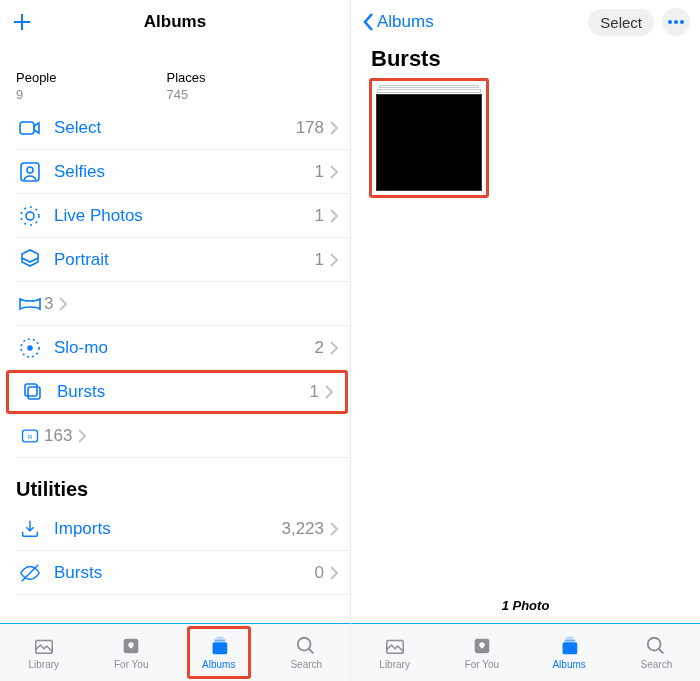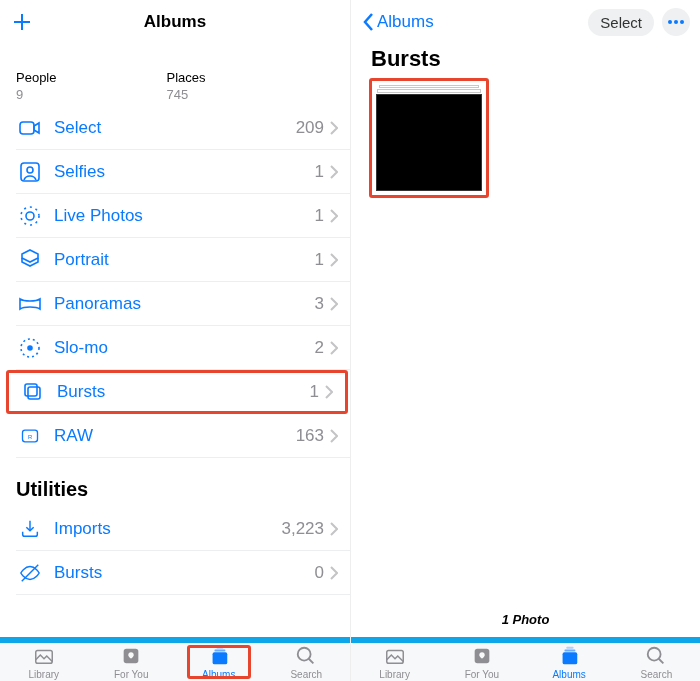--- a/index.html
+++ b/index.html
@@ -108,22 +108,22 @@
   .highlight {
     border: 3px solid #e8452e;
     border-radius: 3px;
     margin-left: -10px;
     padding-left: 10px;
     margin-right: 2px;
   }
 
   
   .tabbar {
-    height: 44px;
-    border-top: 6px solid #0ea5e9;
+    height: 58px;
+    border-top: 1px solid #0ea5e9;
     display: flex;
     flex-shrink: 0;
     background: #f7f8f9;
   }
   .tab {
     flex: 1;
     display: flex;
     flex-direction: column;
     align-items: center;
     justify-content: center;
@@ -212,21 +212,21 @@
 
     <div class="list">
       <div class="row">
         <div class="icon">
             <svg viewBox="0 0 24 24" width="24" height="24" fill="none" stroke="currentColor" stroke-width="1.6">
               <rect x="2" y="6" width="14" height="12" rx="3"></rect>
               <path d="M16 10l5-3v10l-5-3z"></path>
             </svg>
           </div>
         <div class="label">Select</div>
-        <div class="count">209</div>
+        <div class="count">178</div>
         <div class="chev"><svg viewBox="0 0 8 14" fill="none" stroke-width="2">
               <polyline points="1,1 7,7 1,13"></polyline>
             </svg></div>
       </div>
       <div class="row">
         <div class="icon">
             <svg viewBox="0 0 24 24" width="24" height="24" fill="none" stroke="currentColor" stroke-width="1.6">
               <rect x="3" y="3" width="18" height="18" rx="3"></rect>
               <circle cx="12" cy="10" r="3"></circle>
               <path d="M6 20c1-3 4-4 6-4s5 1 6 4"></path>
@@ -263,21 +263,20 @@
         <div class="chev"><svg viewBox="0 0 8 14" fill="none" stroke-width="2">
               <polyline points="1,1 7,7 1,13"></polyline>
             </svg></div>
       </div>
       <div class="row">
         <div class="icon">
             <svg viewBox="0 0 24 24" width="24" height="24" fill="none" stroke="currentColor" stroke-width="1.6">
               <path d="M2 7c3 2 7 2 10 2s7 0 10-2v10c-3-2-7-2-10-2s-7 0-10 2z"></path>
             </svg>
           </div>
-        <div class="label">Panoramas</div>
         <div class="count">3</div>
         <div class="chev"><svg viewBox="0 0 8 14" fill="none" stroke-width="2">
               <polyline points="1,1 7,7 1,13"></polyline>
             </svg></div>
       </div>
       <div class="row">
         <div class="icon">
             <svg viewBox="0 0 24 24" width="24" height="24" fill="none" stroke="currentColor" stroke-width="1.6">
               <circle cx="12" cy="12" r="9" stroke-dasharray="2 3"></circle>
               <circle cx="12" cy="12" r="2" fill="currentColor"></circle>
@@ -302,21 +301,20 @@
               <polyline points="1,1 7,7 1,13"></polyline>
             </svg></div>
       </div>
       <div class="row">
         <div class="icon">
             <svg viewBox="0 0 24 24" width="20" height="20" fill="none" stroke="currentColor" stroke-width="1.6">
               <rect x="3" y="5" width="18" height="14" rx="3"></rect>
               <text x="12" y="15" font-size="7" text-anchor="middle" fill="currentColor" stroke="none">R</text>
             </svg>
           </div>
-        <div class="label">RAW</div>
         <div class="count">163</div>
         <div class="chev"><svg viewBox="0 0 8 14" fill="none" stroke-width="2">
               <polyline points="1,1 7,7 1,13"></polyline>
             </svg></div>
       </div>
     </div>
 
     <div class="section-h">Utilities</div>
     <div class="list">
       <div class="row">

